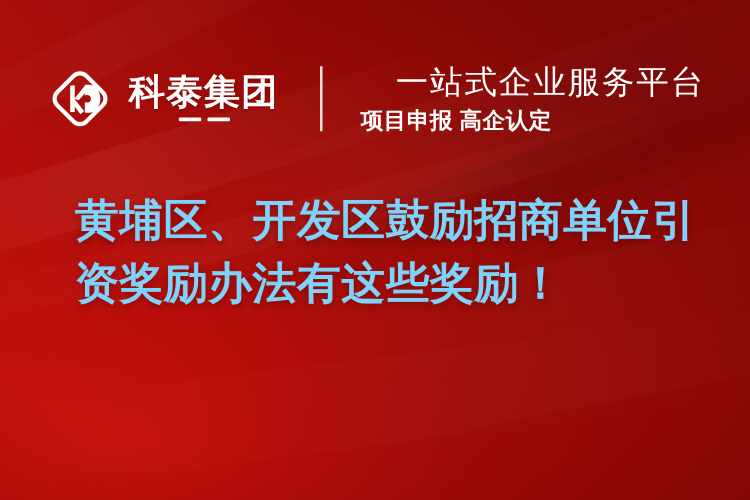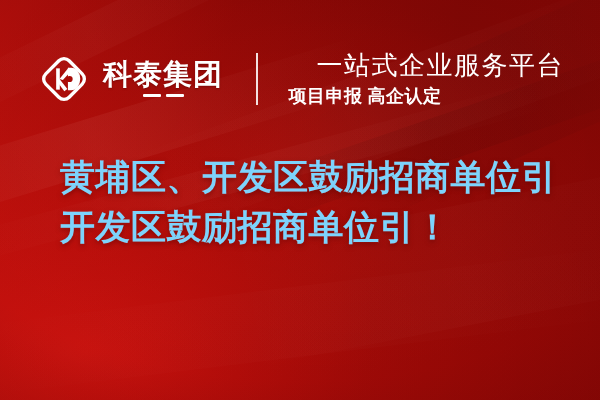--- a/index.html
+++ b/index.html
@@ -219,16 +219,16 @@
       <div class="tagline">
         <div class="tagline-main">一站式企业服务平台</div>
         <div class="tagline-sub">项目申报 高企认定</div>
       </div>
 
     </div>
   </div>
 
   <div class="headline">
     <div class="headline-line">黄埔区、开发区鼓励招商单位引</div>
-    <div class="headline-line">开发区鼓励招商单位引！</div>
+    <div class="headline-line">资奖励办法有这些奖励！</div>
   </div>
 
 </div>
 
 </body></html>

